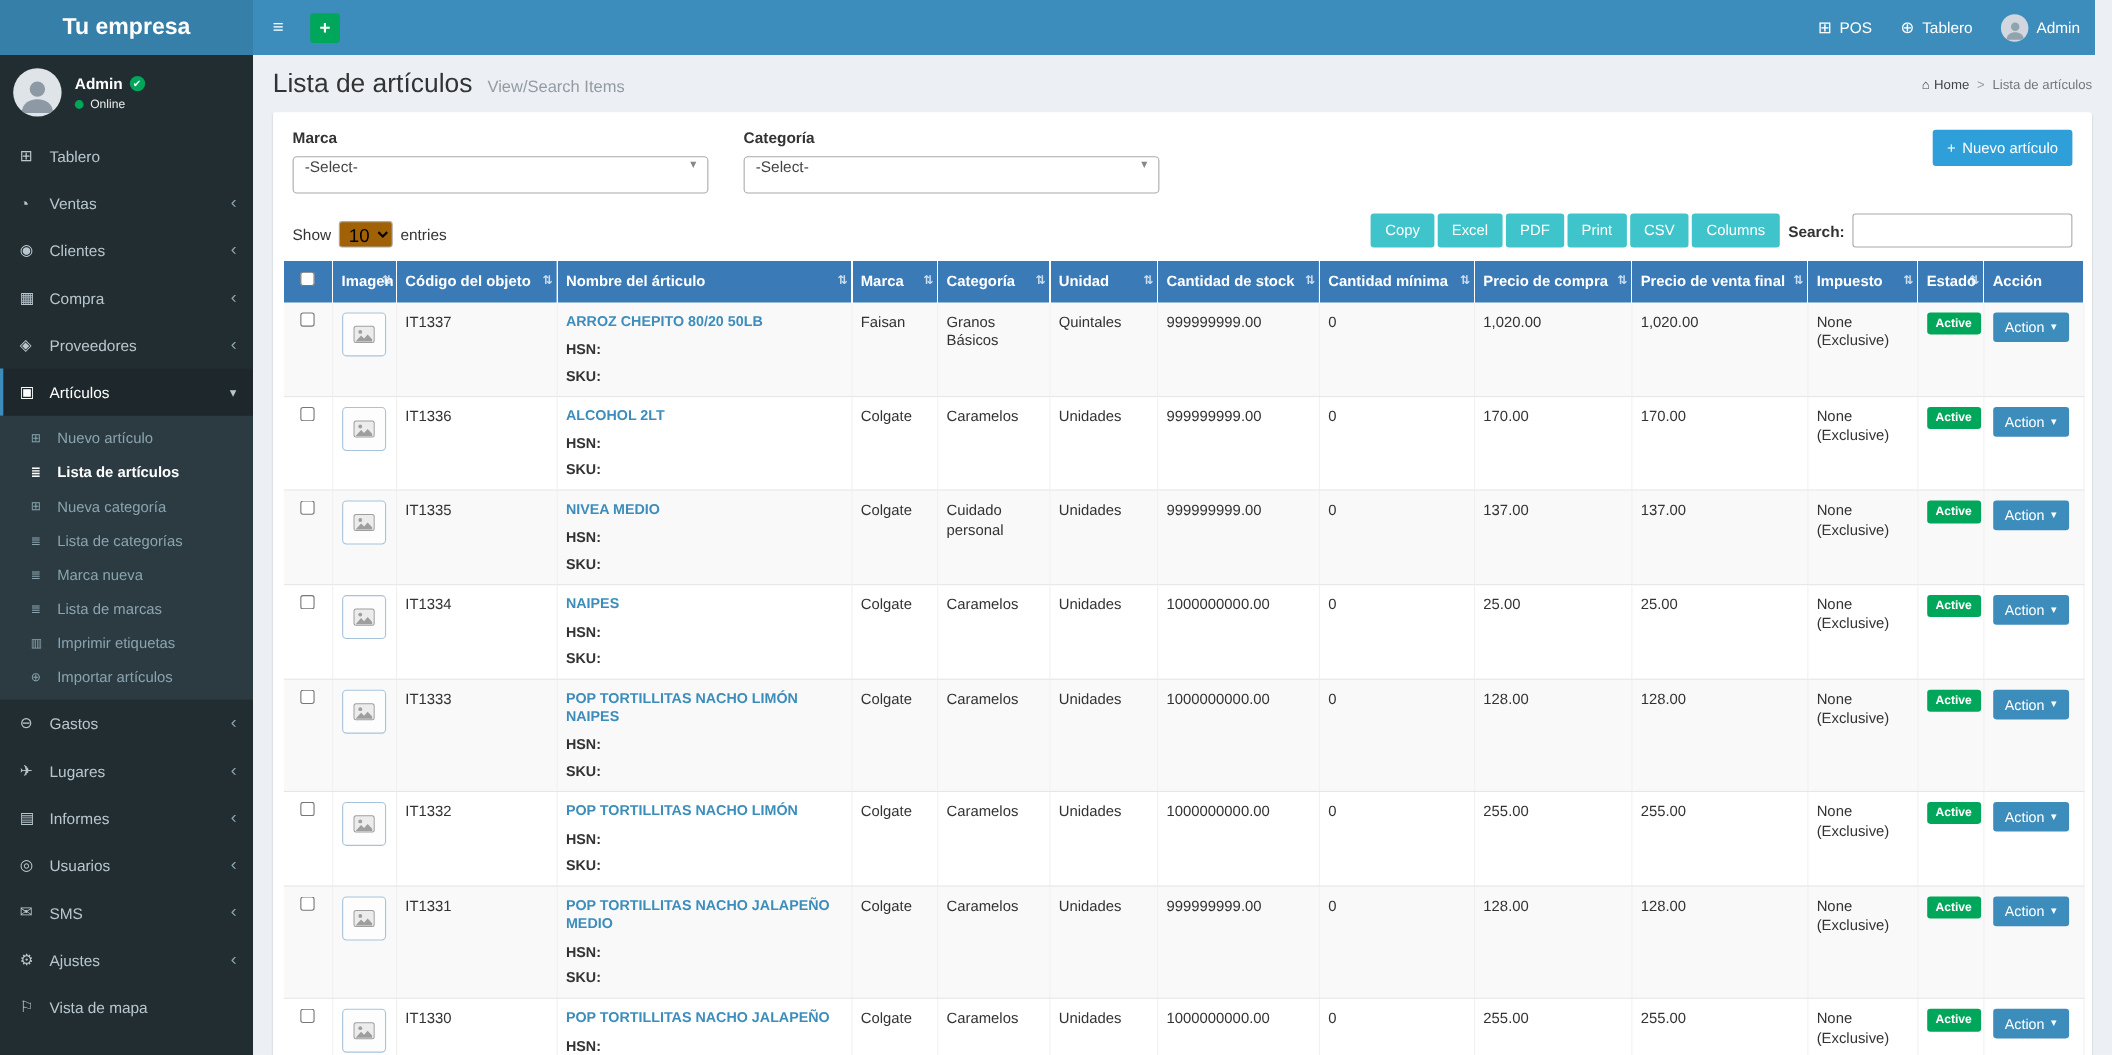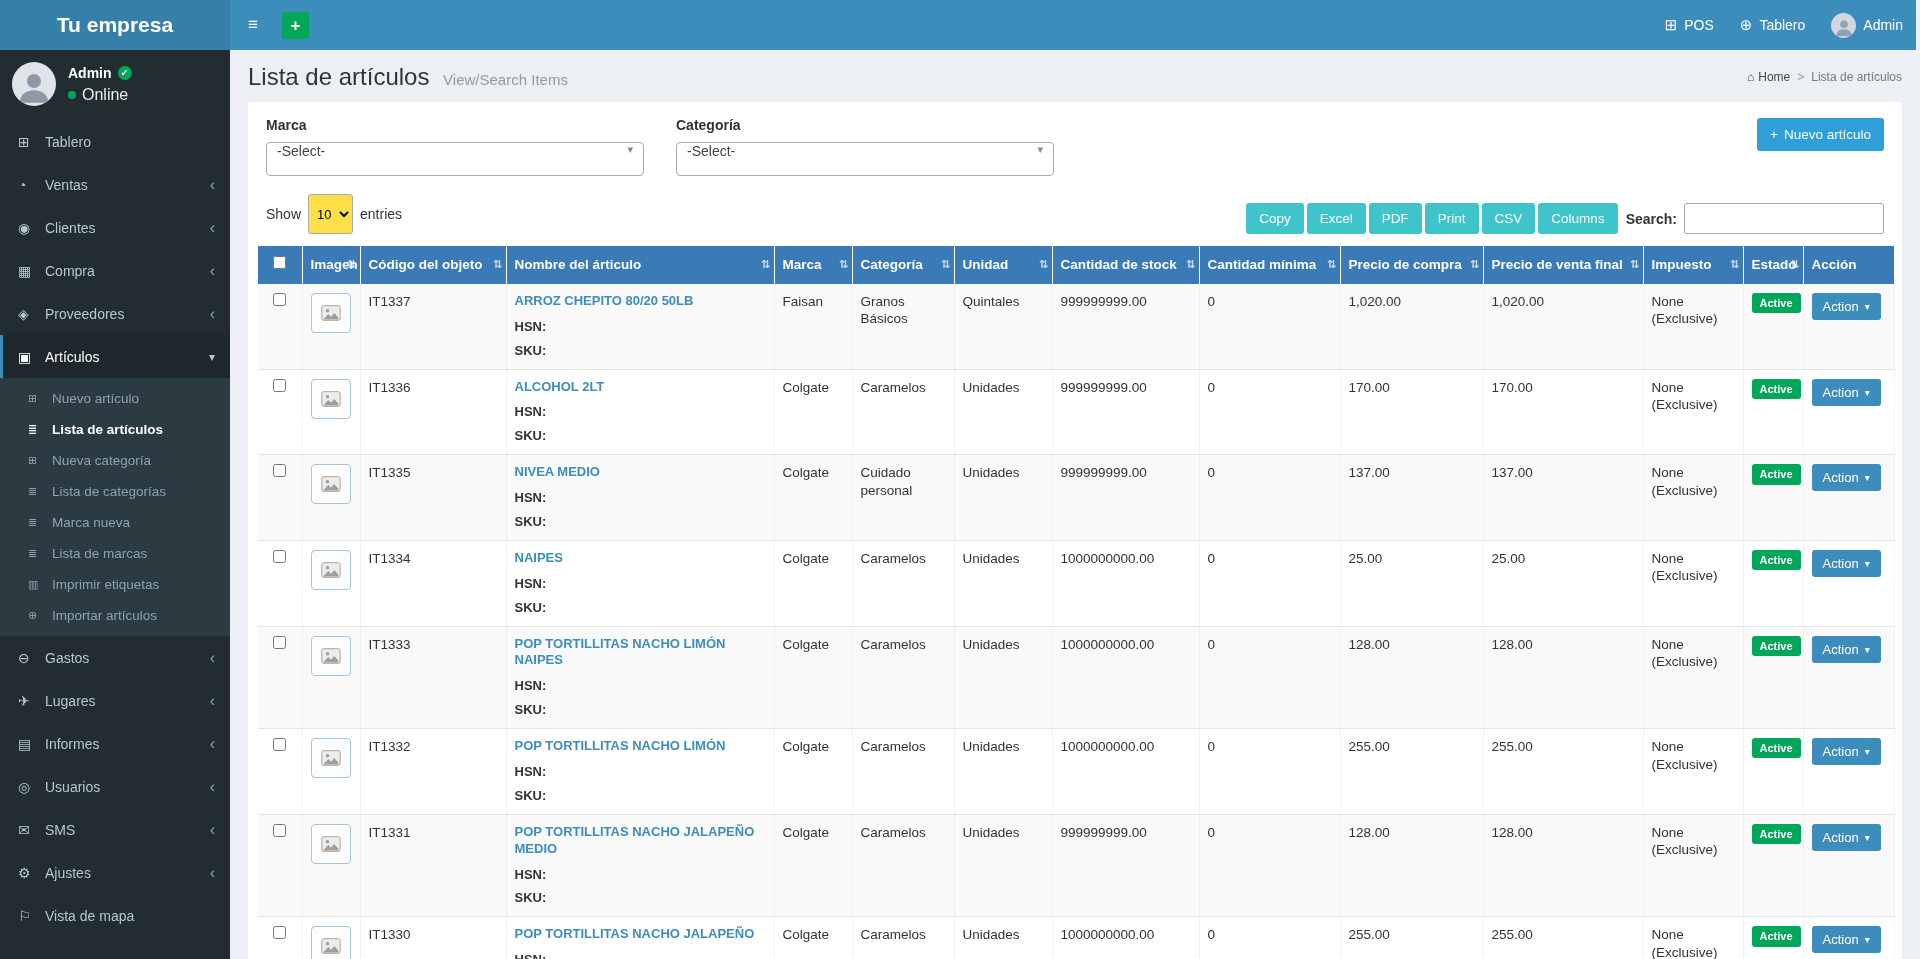--- a/index.html
+++ b/index.html
@@ -7,38 +7,38 @@
     --sidebar-active:#1e282c; --content-bg:#ecf0f5; --table-header:#3a7ab7;
     --export-button:#40c4cc; --new-button:#2f9fd9; --active-badge:#00a65a;
     --action-button:#3c8dbc; --link:#3c8dbc; --green:#00a65a;
   }
   *{box-sizing:border-box;margin:0;padding:0;}
   html,body{width:1920px;height:959px;overflow:hidden;}
   body{font-family:"Liberation Sans","DejaVu Sans",sans-serif;font-size:14px;color:#333;background:var(--content-bg);}
   button{font-family:inherit;}
 
   
-  .navbar{position:fixed;top:0;left:0;right:4px;height:50px;background:var(--navbar);display:flex;z-index:20;}
+  .navbar{position:fixed;top:0;left:0;right:16px;height:50px;background:var(--navbar);display:flex;z-index:20;}
   .logo{width:230px;background:var(--logo);color:#fff;font-size:21px;font-weight:bold;display:flex;align-items:center;justify-content:center;cursor:pointer;}
   .nav-main{flex:1;display:flex;align-items:center;}
   .hamburger{width:46px;height:50px;background:transparent;border:0;color:#fff;font-size:17px;cursor:pointer;}
   .add-btn{width:27px;height:27px;margin-left:6px;background:var(--green);color:#fff;border:0;border-radius:3px;font-size:17px;line-height:1;cursor:pointer;font-weight:bold;}
   .nav-right{margin-left:auto;display:flex;align-items:center;height:50px;}
   .nav-link{color:#fff;padding:0 13px;height:50px;display:flex;align-items:center;gap:7px;font-size:14px;cursor:pointer;}
   .nav-link .ni{font-size:15px;}
   .avatar-sm{width:25px;height:25px;border-radius:50%;background:#d2d6de;overflow:hidden;display:inline-flex;align-items:flex-end;justify-content:center;}
 
   
   .sidebar{position:fixed;top:50px;left:0;bottom:0;width:230px;background:var(--sidebar);z-index:15;}
   .user-panel{display:flex;gap:12px;padding:12px 12px 14px;align-items:center;}
   .user-avatar{width:44px;height:44px;border-radius:50%;background:#dfe4e8;overflow:hidden;display:flex;align-items:flex-end;justify-content:center;flex:0 0 44px;}
   .user-meta{display:flex;flex-direction:column;gap:5px;}
   .user-name{color:#fff;font-weight:bold;font-size:14px;display:flex;align-items:center;gap:6px;}
   .verified{display:inline-block;width:14px;height:14px;border-radius:50%;background:var(--green);color:#fff;font-size:9px;line-height:14px;text-align:center;}
-  .user-status{color:#ececec;font-size:16px;display:flex;align-items:center;gap:6px;}
+  .user-status{color:#ececec;font-size:11px;display:flex;align-items:center;gap:6px;}
   .online-dot{width:8px;height:8px;border-radius:50%;background:var(--green);display:inline-block;}
   ul.menu{list-style:none;}
   .menu-item{display:flex;align-items:center;padding:0 15px;height:43px;color:#b8c7ce;font-size:14px;cursor:pointer;border-left:3px solid transparent;}
   .menu-item .mi-icon{width:27px;font-size:14px;flex:0 0 27px;}
   .menu-item .mi-chevron{margin-left:auto;font-size:16px;line-height:1;color:#8aa4af;}
   .treeview-header{display:flex;align-items:center;padding:0 15px;height:43px;font-size:14px;cursor:pointer;background:var(--sidebar-active);color:#fff;border-left:3px solid var(--navbar);}
   .treeview-header .mi-icon{width:27px;flex:0 0 27px;font-size:14px;}
   .treeview-header .mi-chevron{margin-left:auto;font-size:12px;color:#b8c7ce;}
   ul.submenu{list-style:none;background:var(--submenu);padding:5px 0;}
   .submenu-item{display:flex;align-items:center;gap:9px;padding:8px 5px 8px 28px;color:#8aa4af;font-size:13.5px;cursor:pointer;}
@@ -57,21 +57,21 @@
 
   .box{background:#fff;margin:0 18px 12px;padding:10px 10px 14px;border-radius:3px;box-shadow:0 1px 1px rgba(0,0,0,.1);position:relative;}
   .filter-area{display:flex;gap:32px;padding:5px 8px 16px;position:relative;}
   .filter-group label{font-weight:bold;font-size:14px;display:block;margin-bottom:9px;color:#333;}
   .select2{width:378px;height:34px;border:1px solid #aaa;border-radius:4px;background:#fff;display:flex;align-items:flex-start;justify-content:space-between;padding:0 10px;color:#444;font-size:14px;cursor:pointer;}
   .select2 .caret-down{color:#888;font-size:11px;}
   .btn-new{position:absolute;right:8px;top:6px;background:var(--new-button);color:#fff;border:0;border-radius:3px;padding:9px 13px;font-size:13.5px;cursor:pointer;display:flex;gap:6px;align-items:center;}
 
   .controls-row{display:flex;align-items:flex-end;padding:2px 8px 12px;}
   .length-ctl{display:flex;align-items:center;gap:7px;font-size:14px;color:#333;}
-  .length-ctl select{height:40px;border:1px solid #aaa;border-radius:3px;padding:2px 4px;font-size:13px;background:#fde047;cursor:pointer;}
+  .length-ctl select{height:24px;border:1px solid #aaa;border-radius:3px;padding:2px 4px;font-size:17px;background:#a16207;cursor:pointer;}
   .right-ctl{margin-left:auto;display:flex;align-items:center;gap:8px;}
   .export-buttons{display:flex;gap:3px;}
   .btn-export{background:var(--export-button);color:#fff;border:0;border-radius:3px;padding:8px 13px;font-size:13.5px;cursor:pointer;}
   .search-ctl{display:flex;align-items:center;gap:7px;font-size:14px;font-weight:bold;color:#333;}
   .search-ctl input{width:200px;height:31px;border:1px solid #aaa;border-radius:3px;padding:4px 8px;font-size:13px;}
 
   
   table.items{width:100%;border-collapse:collapse;table-layout:fixed;}
   .items thead th{background:var(--table-header);color:#fff;font-size:13.5px;font-weight:bold;text-align:left;padding:10px 16px 10px 8px;border-right:1px solid rgba(255,255,255,.28);vertical-align:middle;position:relative;line-height:1.25;}
   .items thead th.th-check{padding:10px 8px;text-align:center;}

